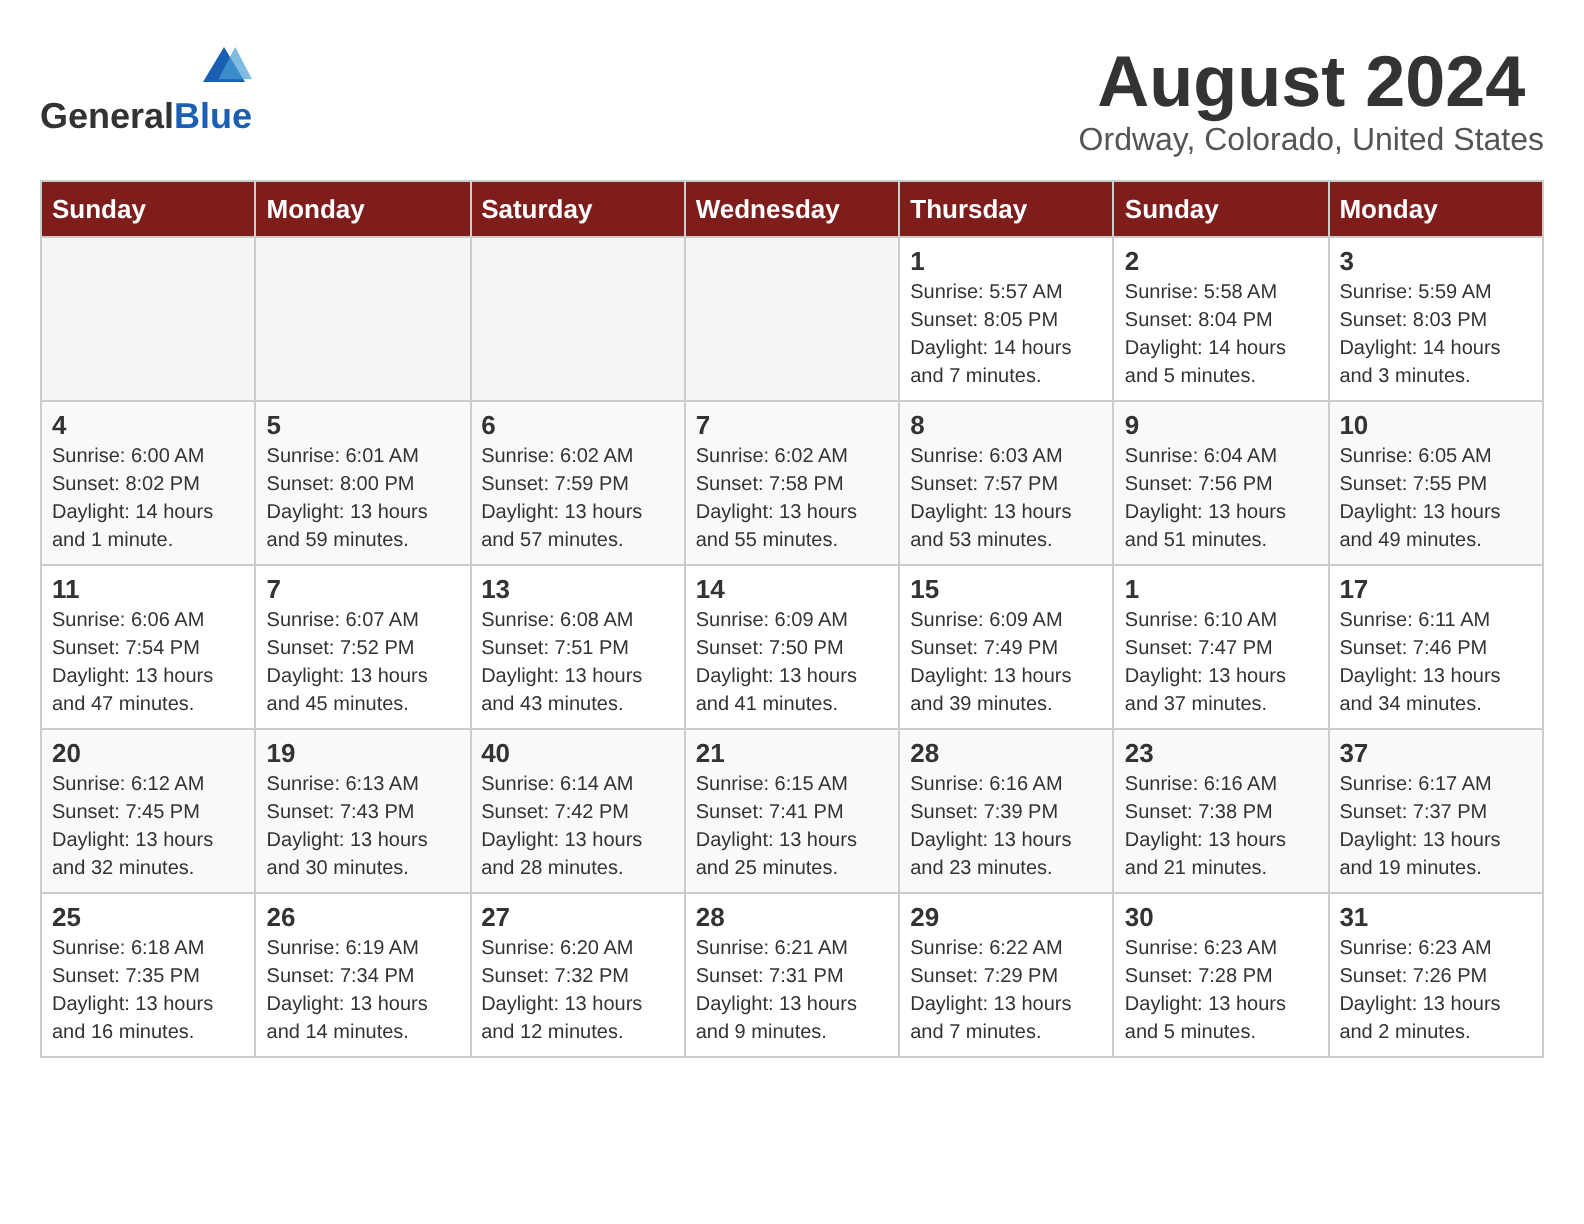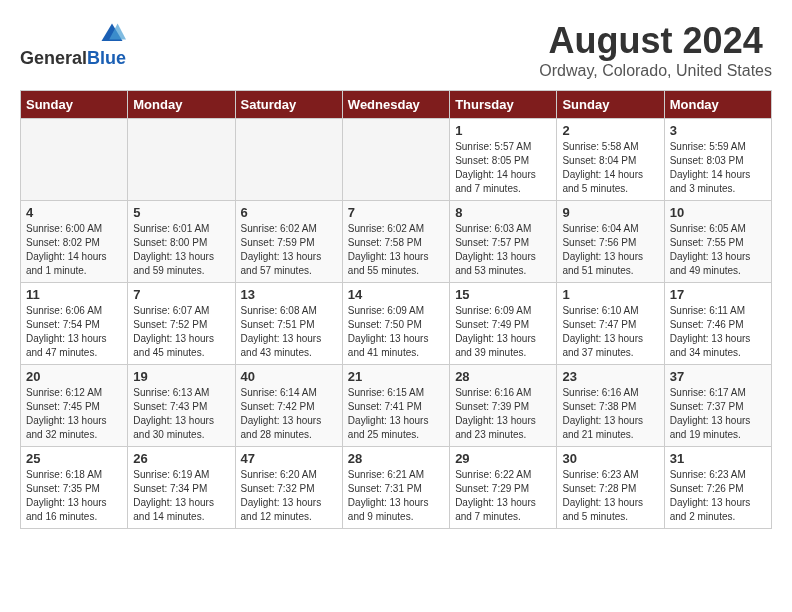--- a/index.html
+++ b/index.html
@@ -235,21 +235,21 @@
       <tr class="row-bg-light">
         <td>
           <span class="day-number">25</span>
           <div class="day-info">Sunrise: 6:18 AM<br>Sunset: 7:35 PM<br>Daylight: 13 hours and 16 minutes.</div>
         </td>
         <td>
           <span class="day-number">26</span>
           <div class="day-info">Sunrise: 6:19 AM<br>Sunset: 7:34 PM<br>Daylight: 13 hours and 14 minutes.</div>
         </td>
         <td>
-          <span class="day-number">47</span>
+          <span class="day-number">27</span>
           <div class="day-info">Sunrise: 6:20 AM<br>Sunset: 7:32 PM<br>Daylight: 13 hours and 12 minutes.</div>
         </td>
         <td>
           <span class="day-number">28</span>
           <div class="day-info">Sunrise: 6:21 AM<br>Sunset: 7:31 PM<br>Daylight: 13 hours and 9 minutes.</div>
         </td>
         <td>
           <span class="day-number">29</span>
           <div class="day-info">Sunrise: 6:22 AM<br>Sunset: 7:29 PM<br>Daylight: 13 hours and 7 minutes.</div>
         </td>

